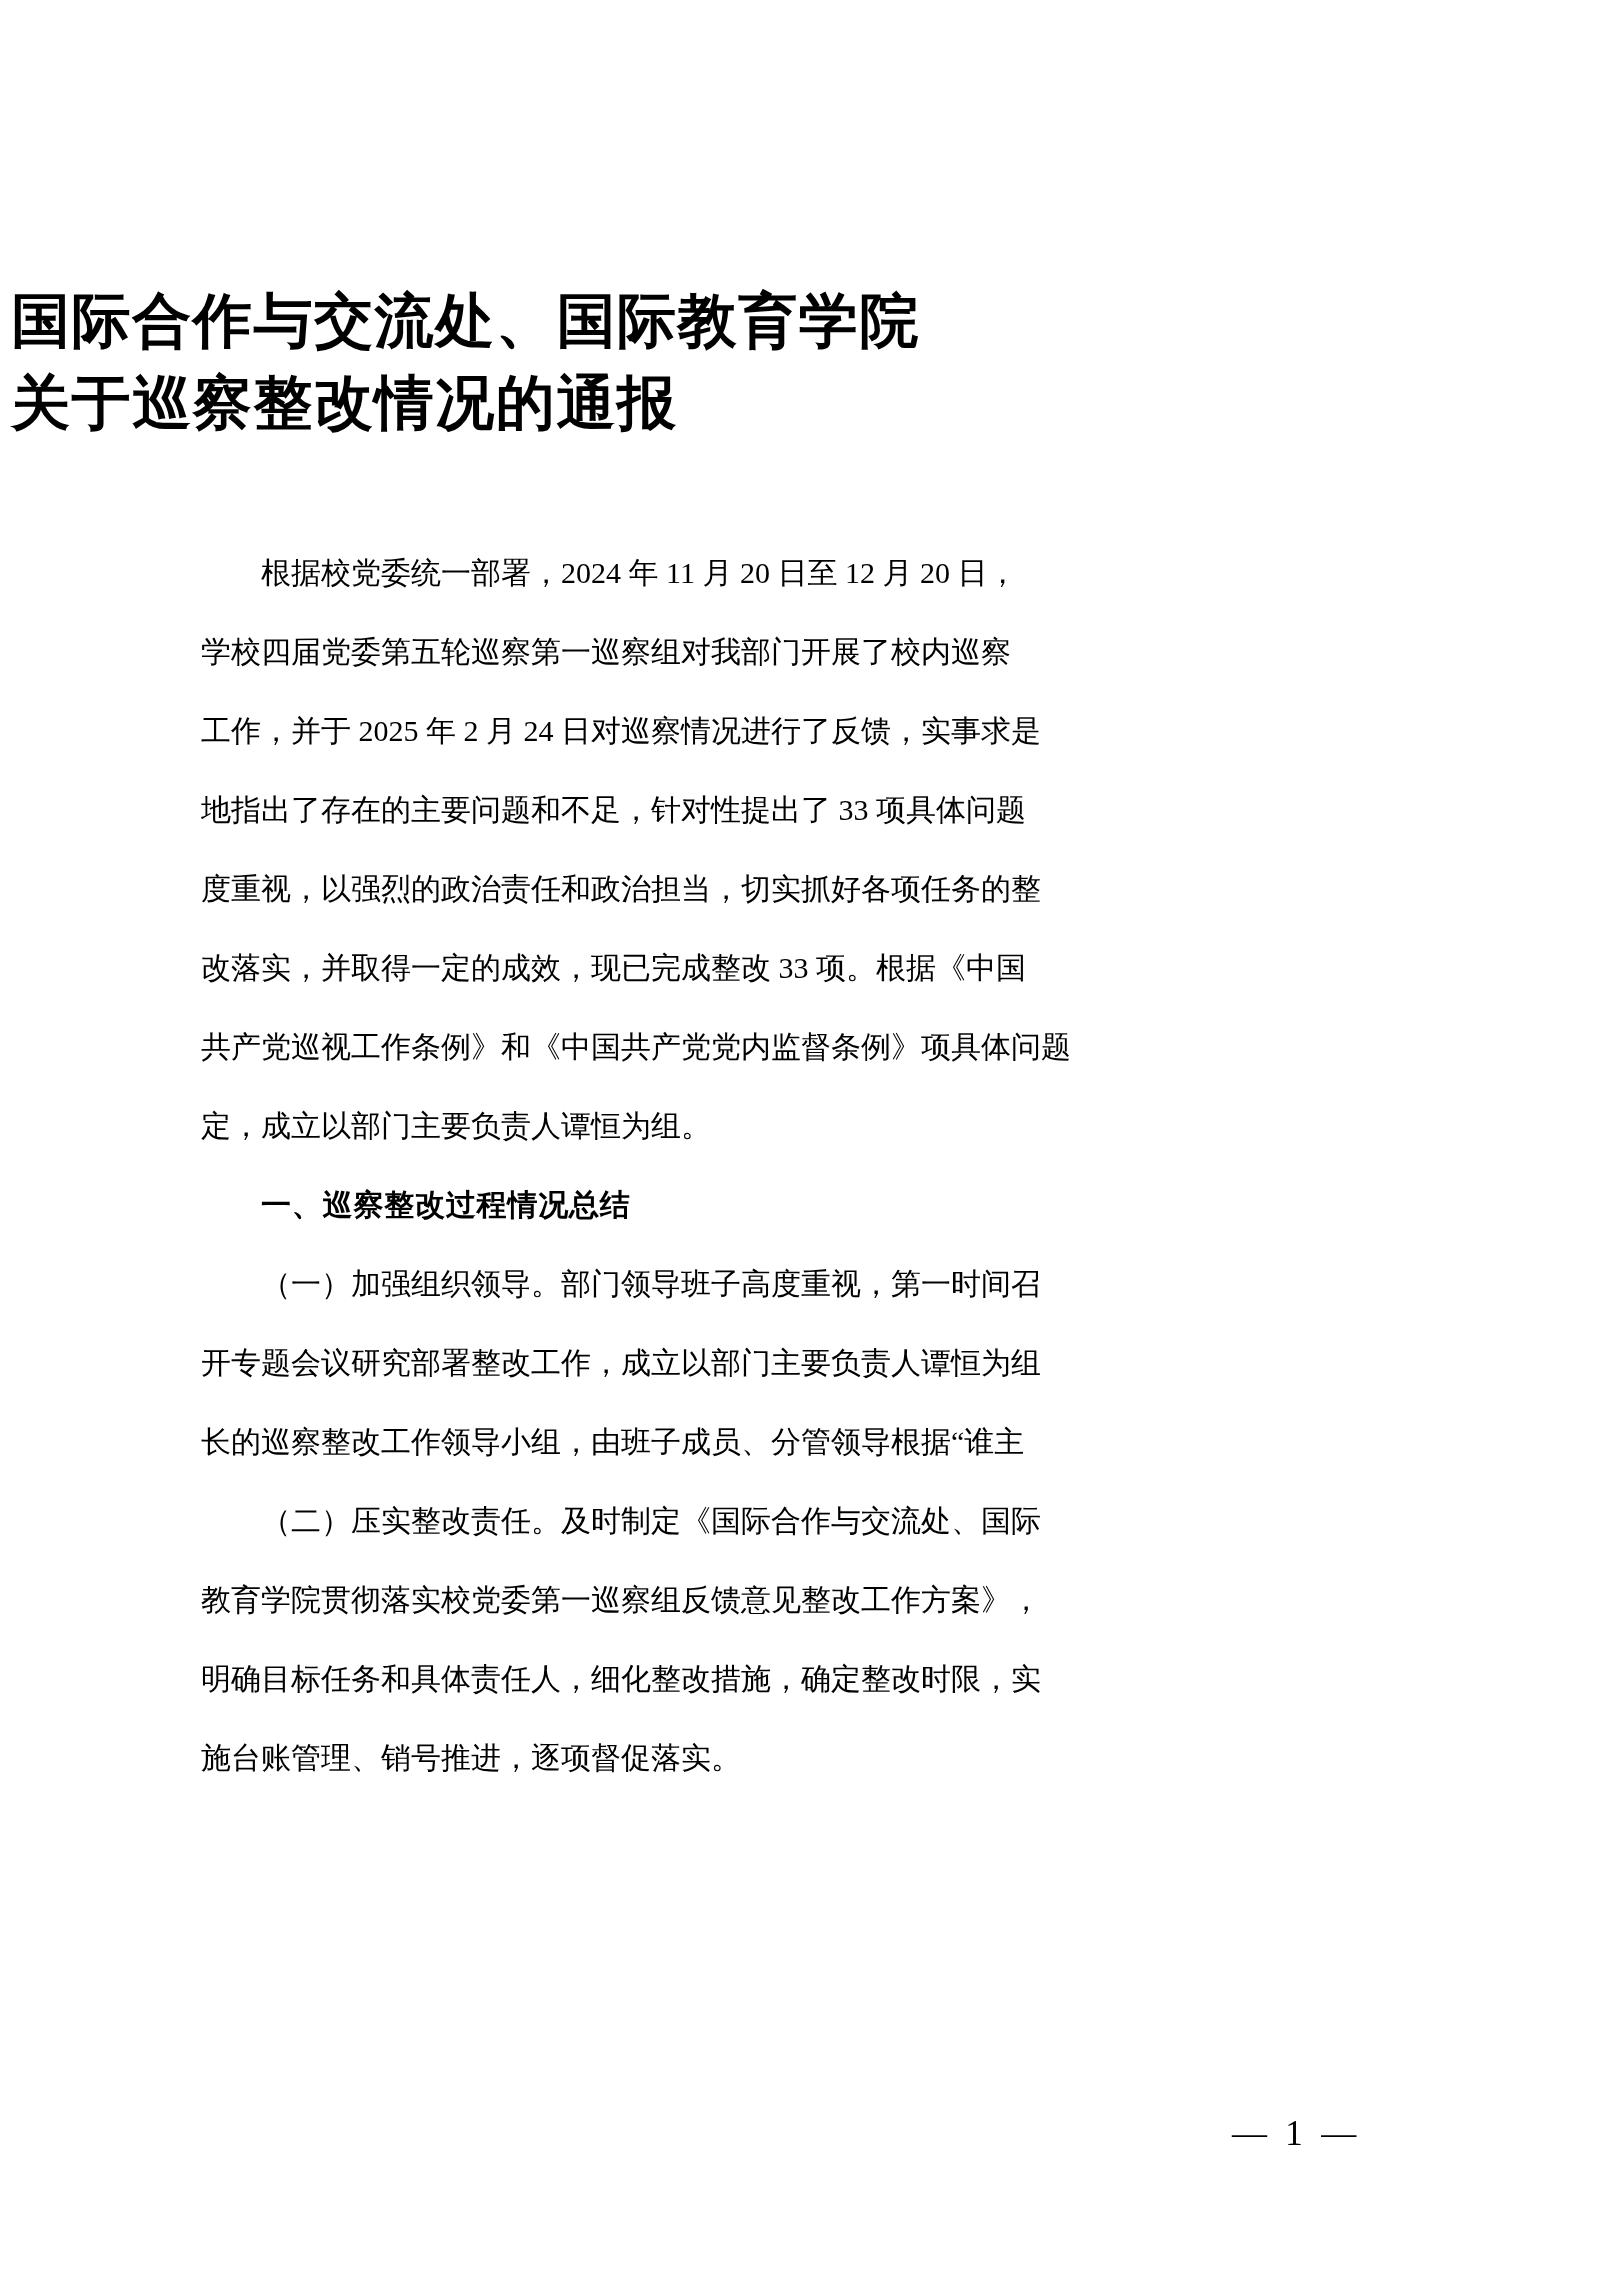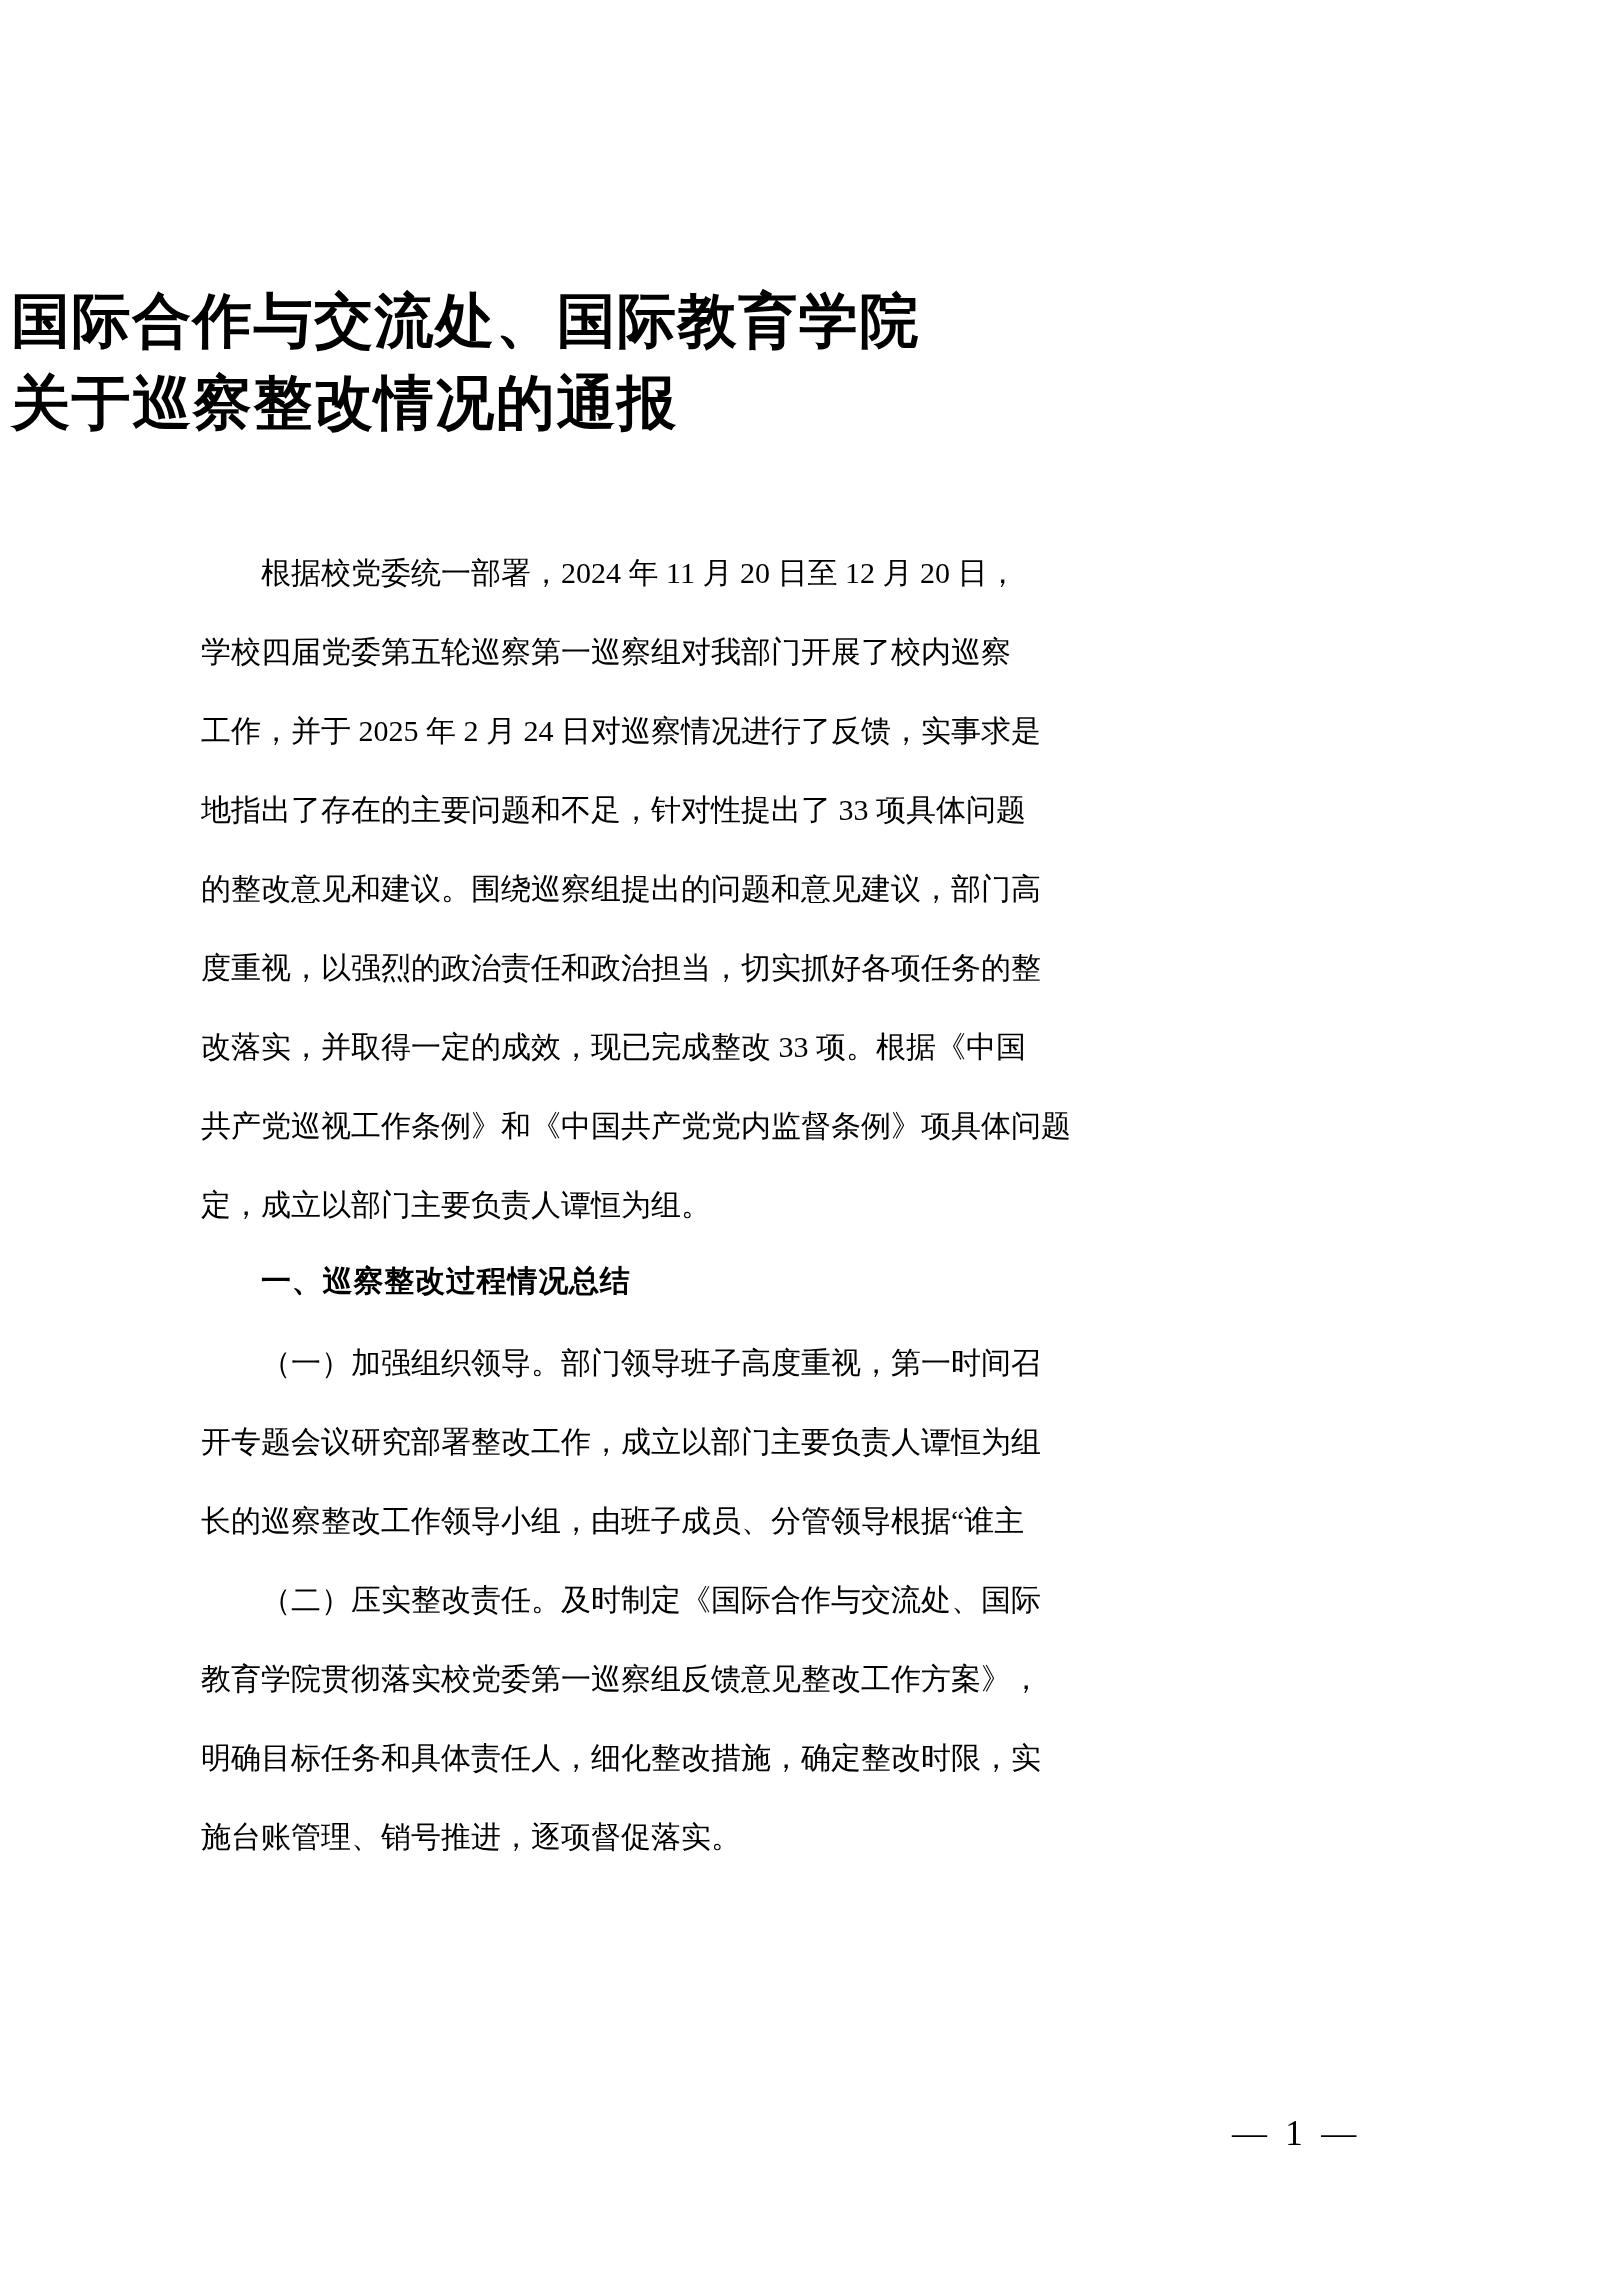--- a/index.html
+++ b/index.html
@@ -28,21 +28,21 @@
     width: 1265px;
     font-size: 30px;
     line-height: 79px;
   }
   .line {
     white-space: nowrap;
     text-align: left;
   }
   .indent { text-indent: 2em; }
   .section-heading {
-    font-family: Liberation Mono, monospace;
+    font-family: Liberation Serif, serif;
     font-weight: bold;
     letter-spacing: 0.8px;
   }
   .page-number {
     position: absolute;
     top: 2110px;
     right: 262px;
     font-size: 35px;
     line-height: 48px;
     letter-spacing: 4.8px;
@@ -59,21 +59,20 @@
     <div class="line">关于巡察整改情况的通报</div>
   </div>
 
   <div class="doc-body">
 
     <div>
       <div class="line indent">根据校党委统一部署，2024 年 11 月 20 日至 12 月 20 日，</div>
       <div class="line">学校四届党委第五轮巡察第一巡察组对我部门开展了校内巡察</div>
       <div class="line">工作，并于 2025 年 2 月 24 日对巡察情况进行了反馈，实事求是</div>
       <div class="line">地指出了存在的主要问题和不足，针对性提出了 33 项具体问题</div>
-      <div class="line">的整改意见和建议。围绕巡察组提出的问题和意见建议，部门高</div>
       <div class="line">度重视，以强烈的政治责任和政治担当，切实抓好各项任务的整</div>
       <div class="line">改落实，并取得一定的成效，现已完成整改 33 项。根据《中国</div>
       <div class="line">共产党巡视工作条例》和《中国共产党党内监督条例》项具体问题</div>
       <div class="line">定，成立以部门主要负责人谭恒为组。</div>
     </div>
 
     <div class="line indent section-heading">一、巡察整改过程情况总结</div>
 
     <div>
       <div class="line indent">（一）加强组织领导。部门领导班子高度重视，第一时间召</div>

